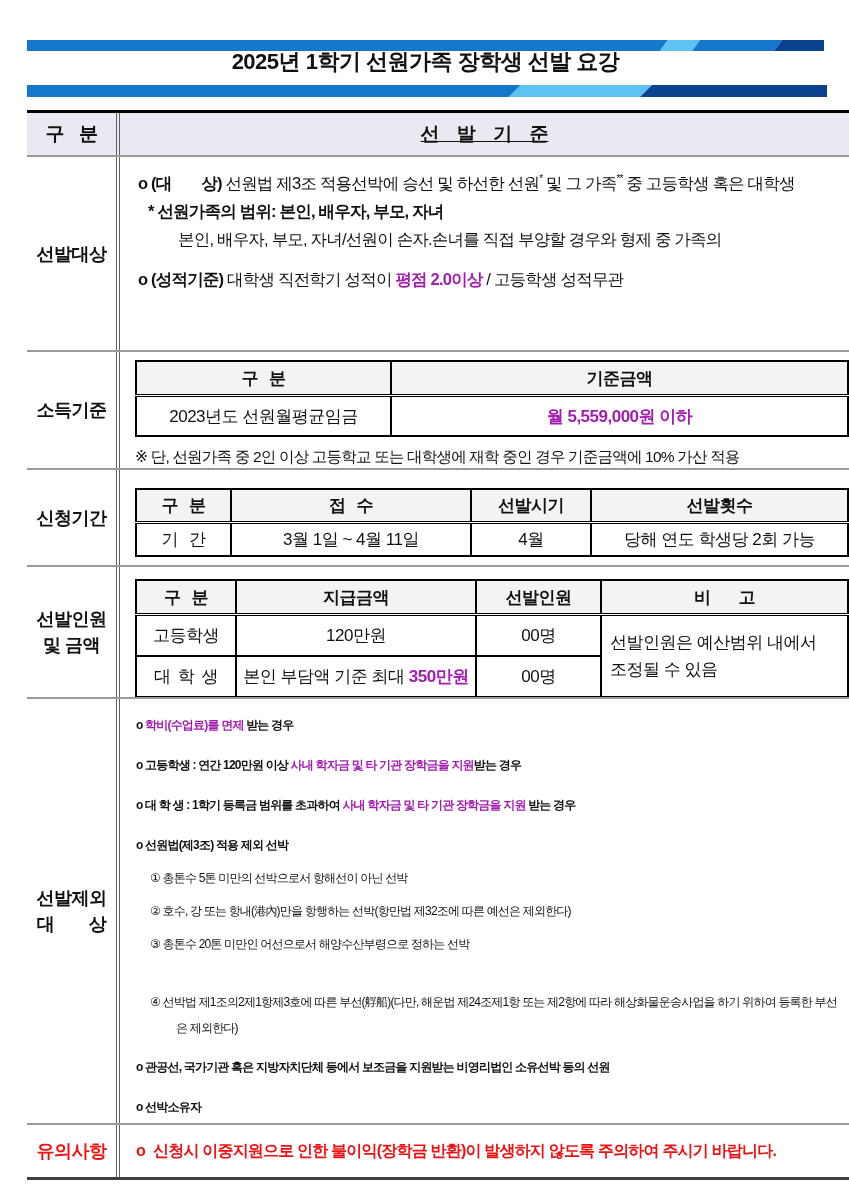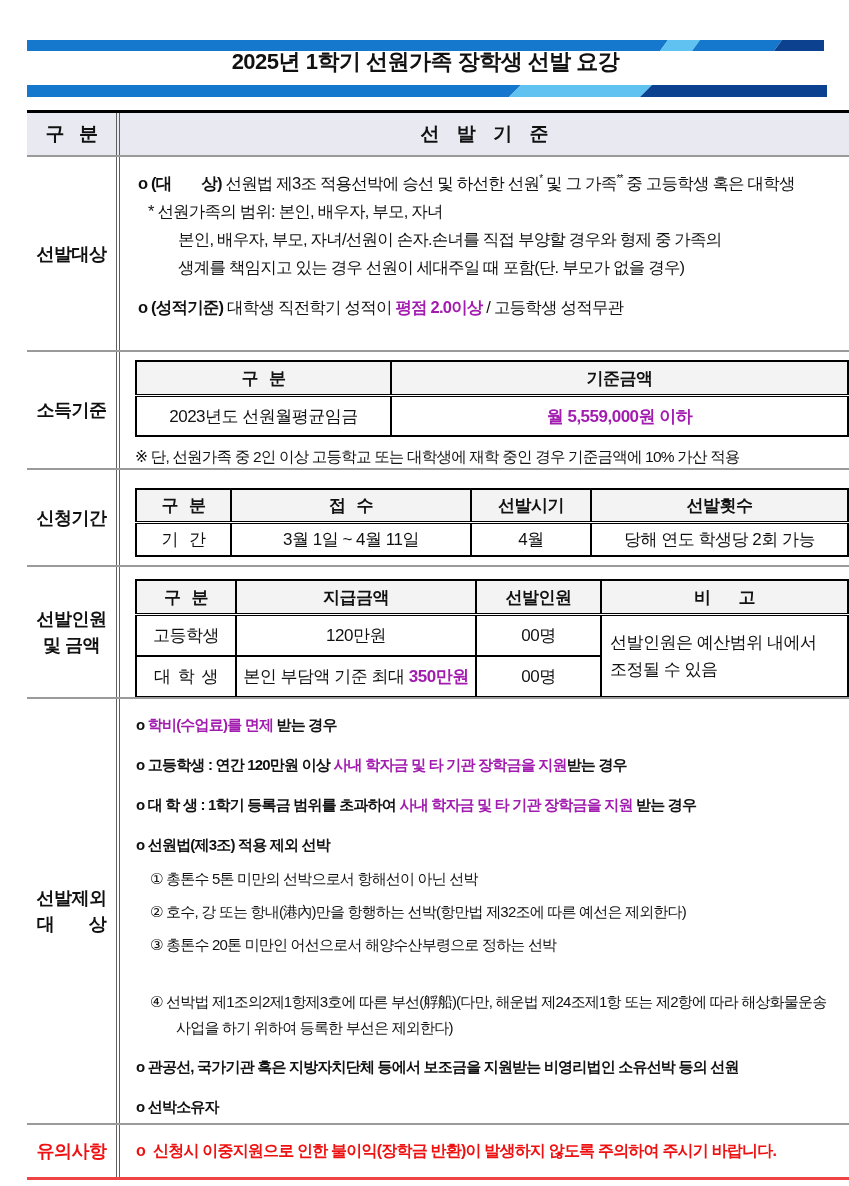--- a/index.html
+++ b/index.html
@@ -5,46 +5,46 @@
   html,body{margin:0;padding:0;background:#fff;}
   .page{position:relative;width:849px;height:1186px;background:#fff;overflow:hidden;
         font-family:"Liberation Sans","DejaVu Sans",sans-serif;color:#111;}
   
   .bar-top{position:absolute;left:27px;top:37px;}
   .bar-bottom{position:absolute;left:27px;top:83px;}
   .doc-title{position:absolute;left:27px;top:47px;width:797px;text-align:center;
              font-size:22px;font-weight:bold;letter-spacing:-0.5px;white-space:nowrap;}
   
   .mtable{position:absolute;left:27px;top:110px;width:822px;
-          border-top:3px solid #000;border-bottom:3px solid #ef4444;}
+          border-top:3px solid #000;border-bottom:3px solid #404040;}
   .trow{display:flex;border-top:2px solid #9a9a9a;overflow:hidden;}
   .trow.first{border-top:none;}
   .tlabel{flex:0 0 89px;display:flex;flex-direction:column;align-items:center;justify-content:center;
           font-weight:bold;font-size:18px;border-right:4px double #5f5f5f;letter-spacing:-0.5px;
           text-align:center;line-height:26px;}
   .tcontent{flex:1;min-width:0;overflow:hidden;}
   .h-header{height:42px;background:#e9e9f2;}
   .h-target{height:193px;}
   .h-income{height:116px;}
   .h-period{height:95px;}
   .h-amount{height:130px;}
   .h-excl{height:424px;}
   .h-notice{height:52px;}
   .hcrit{flex:1;display:flex;align-items:center;justify-content:center;font-weight:bold;font-size:19px;}
   .h-header .tlabel{font-size:19px;}
   
   .b{font-weight:bold;}
   .redb{color:#a21caf;font-weight:bold;}
   .ws3{word-spacing:3px;} .ws7{word-spacing:7px;} .ws10{word-spacing:10px;}
-  .ws12{word-spacing:12px;} .ws24{word-spacing:24px;} .ws26{word-spacing:26px;} .ws30{word-spacing:30px;text-align:right;}
+  .ws12{word-spacing:12px;text-decoration:underline;} .ws24{word-spacing:24px;} .ws26{word-spacing:26px;} .ws30{word-spacing:30px;text-align:right;}
   sup{font-size:10px;}
   
   .target-content{padding:8px 0 0 18px;font-size:16.5px;letter-spacing:-0.8px;}
   .target-content p{margin:0;line-height:28px;white-space:nowrap;}
-  .t-l2{margin-left:10px !important;}
+  .t-l2{margin-left:10px !important;font-weight:bold;}
   .t-l34{margin-left:40px !important;}
   .t-l5{margin-top:6px !important;}
   .t-l6{margin-top:12px !important;}
   
   table.itable{border-collapse:collapse;margin-left:15px;width:714px;table-layout:fixed;}
   .itable th,.itable td{border:2px solid #000;text-align:center;font-size:17px;padding:0;
                         overflow:hidden;letter-spacing:-0.5px;}
   .itable th{background:#f3f3f3;font-weight:bold;border-bottom:3px double #000;}
   .inote{margin:10px 0 0 15px;font-size:15.5px;letter-spacing:-0.8px;white-space:nowrap;}
   .income-table{margin-top:8px;}
@@ -53,21 +53,21 @@
   .income-amount{font-size:18px;}
   .period-table{margin-top:18px;}
   .period-table th{height:31px;}
   .period-table td{height:31px;}
   .amount-table{margin-top:12px;}
   .amount-table th{height:32px;}
   .amount-table td{height:39px;}
   .amount-detail{font-size:15.5px;white-space:nowrap;}
   .remark-cell{text-align:left !important;padding-left:8px !important;line-height:27px;white-space:nowrap;}
   
-  .excl{padding:6px 0 0 16px;font-size:15px;letter-spacing:-0.8px;}
+  .excl{padding:6px 0 0 16px;font-size:12px;letter-spacing:-0.8px;}
   .excl p{margin:0;white-space:nowrap;}
   .excl .bul{line-height:28px;margin-top:12px;font-weight:bold;}
   .excl .bul.firstb{margin-top:6px;}
   .excl .item{line-height:27px;margin:6px 0 0 14px;font-weight:normal;}
   .excl .item-wrap{white-space:normal;line-height:26px;padding-left:26px;text-indent:-26px;
                    padding-right:12px;margin-top:31px;}
   .excl .subnote{line-height:26px;margin:6px 0 0 26px;font-weight:bold;}
   
   .notice-label{color:#ee1111;}
   .notice-content{display:flex;align-items:center;padding-left:16px;font-weight:bold;
@@ -104,21 +104,20 @@
       <div class="tlabel ws10">구 분</div>
       <div class="hcrit ws12">선 발 기 준</div>
     </div>
 
     <div class="trow h-target">
       <div class="tlabel">선발대상</div>
       <div class="tcontent target-content">
         <p><span class="b">o</span> <span class="b ws26">(대 상)</span><span> 선원법 제3조 적용선박에 승선 및 하선한 선원</span><sup>*</sup><span> 및 그 가족</span><sup>**</sup><span> 중 고등학생 혹은 대학생</span></p>
         <p class="t-l2">* 선원가족의 범위: 본인, 배우자, 부모, 자녀</p>
         <p class="t-l34">본인, 배우자, 부모, 자녀/선원이 손자.손녀를 직접 부양할 경우와 형제 중 가족의</p>
-        <p class="t-l34">생계를 책임지고 있는 경우 선원이 세대주일 때 포함(단. 부모가 없을 경우)</p>
         <p class="t-l6"><span class="b">o</span> <span class="b">(성적기준)</span><span> 대학생 직전학기 성적이 </span><span class="redb">평점 2.0이상</span><span> / 고등학생 성적무관</span></p>
       </div>
     </div>
 
     <div class="trow h-income">
       <div class="tlabel">소득기준</div>
       <div class="tcontent">
         <table class="itable income-table">
           <colgroup>
               <col style="width:255px">

